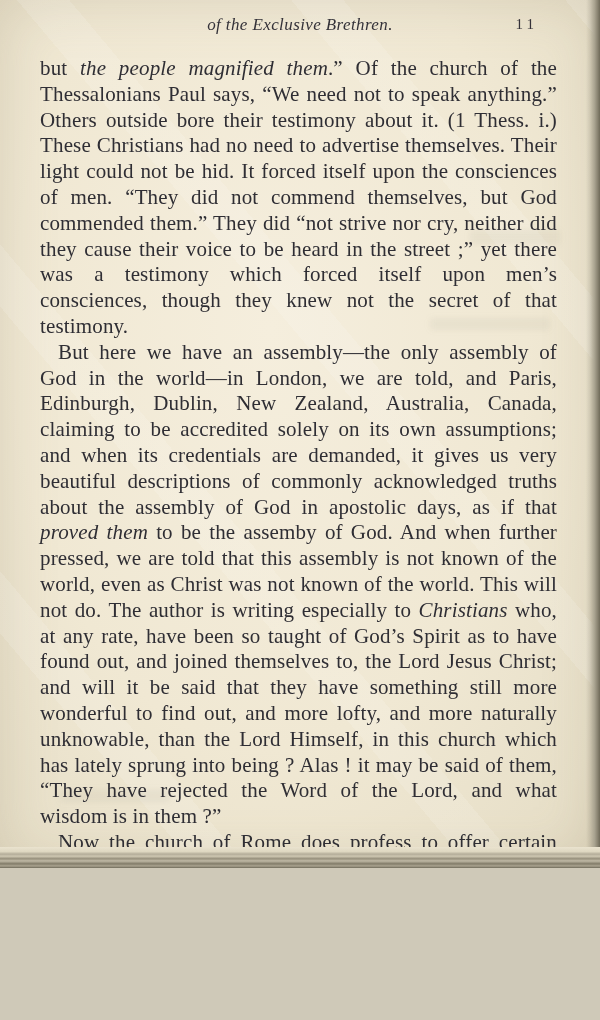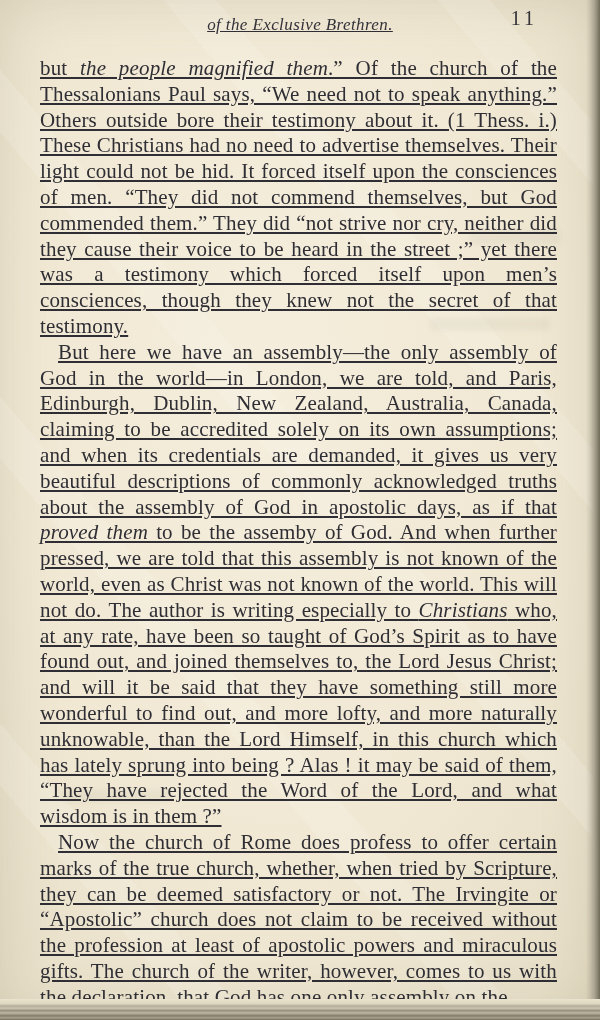--- a/index.html
+++ b/index.html
@@ -1,27 +1,26 @@
 <!DOCTYPE html>
 <html><head>
 <meta charset="utf-8">
 <style>
   * { margin: 0; padding: 0; box-sizing: border-box; }
   html, body { background: #cfc9b8; }
   .page {
     position: relative;
     width: 600px;
-    height: 1020px;
+    height: 868px;
     margin: 0 auto;
     overflow: hidden;
     background: radial-gradient(ellipse at 45% 38%, #f5eedd 0%, #f0e8d3 55%, #e7dfc8 88%, #e0d7bf 100%);
     box-shadow: inset 0 0 55px rgba(150, 140, 110, 0.25);
     font-family: "Liberation Serif", "DejaVu Serif", serif;
     color: #2f2e34;
-    text-decoration: underline;
   }
   .watermark {
     position: absolute;
     left: -120px; top: -120px; right: -120px; bottom: -120px;
     background: repeating-linear-gradient(
       50deg,
       rgba(255,255,255,0) 0 110px,
       rgba(255,255,255,0.13) 110px 150px,
       rgba(255,255,255,0) 150px 210px
     );
@@ -42,23 +41,23 @@
   .running-title {
     display: block;
     text-align: center;
     font-style: italic;
     font-size: 17px;
     letter-spacing: 0.4px;
     color: #343239;
   }
   .page-number {
     position: absolute;
-    top: 7px;
+    top: 16px;
     right: 62px;
-    font-size: 20px;
+    font-size: 15px;
     letter-spacing: 4px;
     color: #343239;
   }
   .page-body {
     position: relative;
     margin: 14px 43px 0 40px;
     font-size: 21px;
     line-height: 25.8px;
     text-align: justify;
     letter-spacing: 0.15px;

